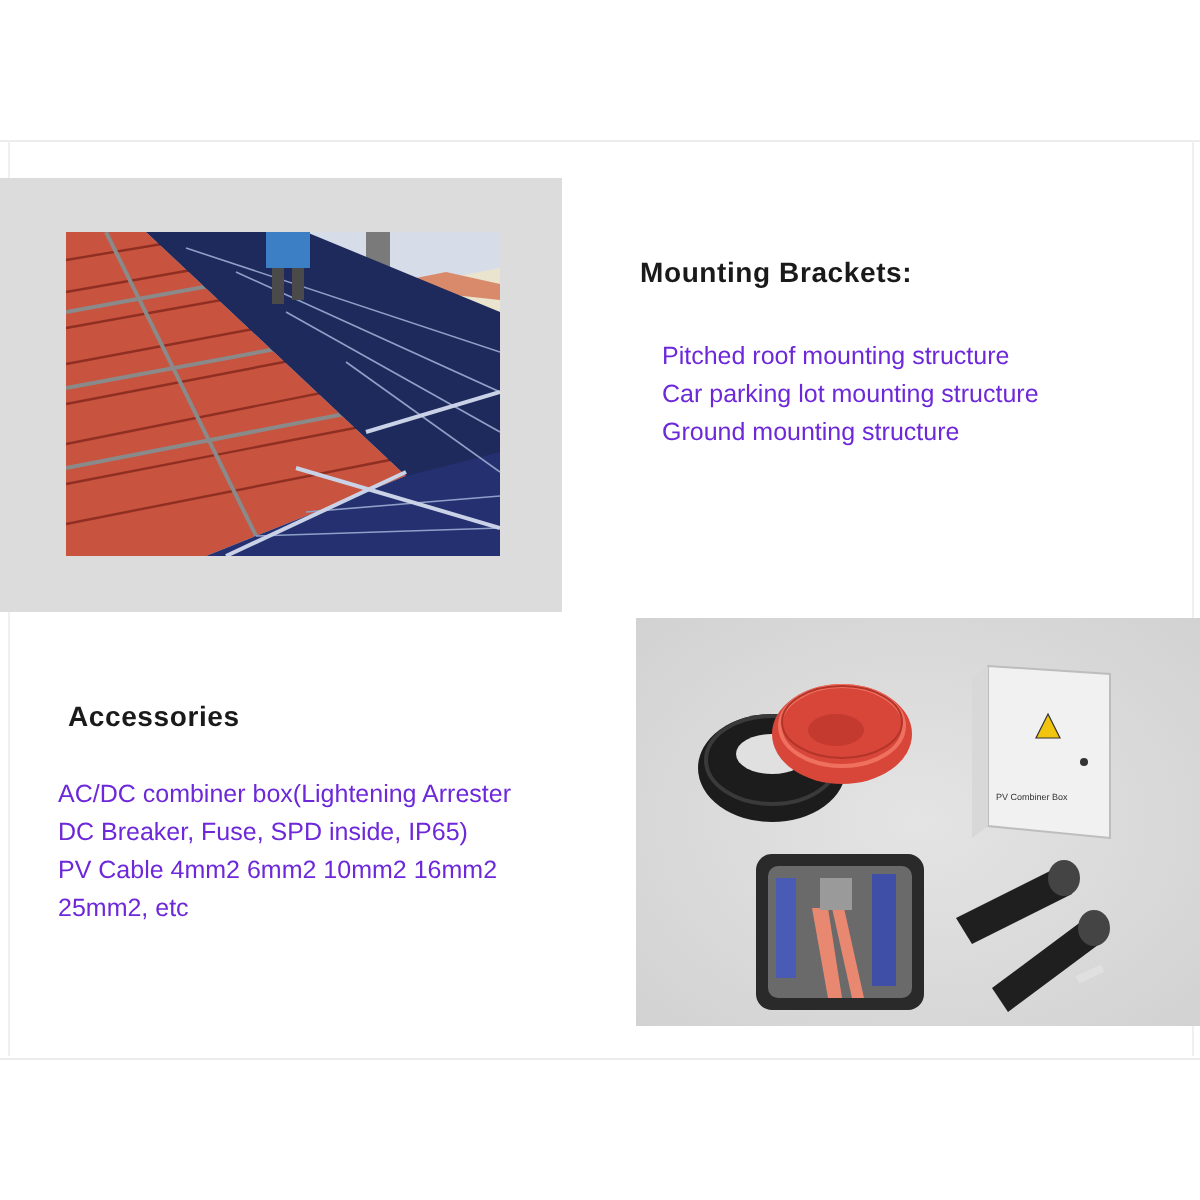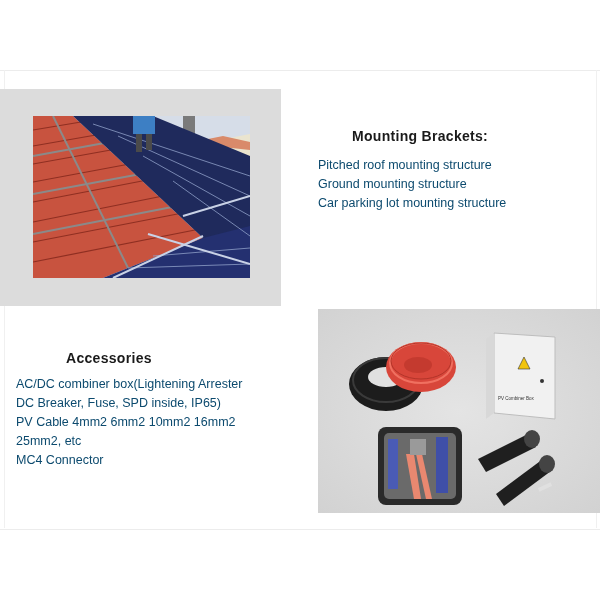--- a/index.html
+++ b/index.html
@@ -4,22 +4,22 @@
 <style>
   html,body{margin:0;padding:0;background:#ffffff;}
   body{width:600px;height:600px;position:relative;overflow:hidden;font-family:"Liberation Sans",sans-serif;}
   .frame{position:absolute;left:0;top:70px;width:600px;height:458px;border-top:1px solid #ececec;border-bottom:1px solid #ececec;background:#fff;}
   .frame-left-line{position:absolute;left:4px;top:70px;width:1px;height:458px;background:#f0f0f0;}
   .frame-right-line{position:absolute;right:3px;top:70px;width:1px;height:458px;background:#f0f0f0;}
   .panel{position:absolute;background:#dcdcdc;}
   .panel-top{left:0;top:89px;width:281px;height:217px;}
   .panel-bottom{left:318px;top:309px;width:282px;height:204px;background:#d9d9d9;}
   .photo{position:absolute;left:33px;top:116px;width:217px;height:162px;overflow:hidden;background:#bcd0e0;}
-  .heading{position:absolute;font-weight:bold;color:#1a1a1a;font-size:14px;letter-spacing:0.3px;margin-left:32px;}
-  .list{position:absolute;margin:0;padding:0;list-style:none;color:#0c4a6e;font-size:12.5px;}
+  .heading{position:absolute;font-weight:bold;color:#1a1a1a;font-size:14px;letter-spacing:0.3px;}
+  .list{position:absolute;margin:13px;padding:0;list-style:none;color:#6d28d9;font-size:12.5px;}
   .list li{height:19px;line-height:19px;white-space:nowrap;}
 </style>
 </head>
 <body>
 
 <div class="frame"></div>
 <div class="frame-left-line"></div>
 <div class="frame-right-line"></div>
 
 <div class="panel panel-top"></div>
@@ -72,31 +72,30 @@
 
     <rect x="100" y="0" width="22" height="18" fill="#3d7fc4"></rect>
     <rect x="103" y="18" width="6" height="18" fill="#4a4a4a"></rect>
     <rect x="113" y="18" width="6" height="16" fill="#4a4a4a"></rect>
   </svg>
 </div>
 
 <div class="heading" style="left:320px;top:128px;">Mounting Brackets:</div>
 <ul class="list" style="left:318px;top:156px;">
   <li>Pitched roof mounting structure</li>
+  <li>Car parking lot mounting structure</li>
   <li>Ground mounting structure</li>
-  <li>Car parking lot mounting structure</li>
 </ul>
 
 <div class="heading" style="left:34px;top:350px;">Accessories</div>
 <ul class="list" style="left:16px;top:375px;">
   <li>AC/DC combiner box(Lightening Arrester</li>
   <li>DC Breaker, Fuse, SPD inside, IP65)</li>
   <li>PV Cable 4mm2 6mm2 10mm2 16mm2</li>
   <li>25mm2, etc</li>
-  <li>MC4 Connector</li>
 </ul>
 
 <div class="panel panel-bottom" title="Black and red PV cable coils, PV combiner box, tools bag, MC4 connectors">
   <svg width="282" height="204" viewBox="0 0 282 204" xmlns="http://www.w3.org/2000/svg">
     <defs>
       <radialGradient id="bg" cx="50%" cy="50%" r="70%">
         <stop offset="0%" stop-color="#e4e4e4"></stop>
         <stop offset="100%" stop-color="#d2d2d2"></stop>
       </radialGradient>
     </defs>

